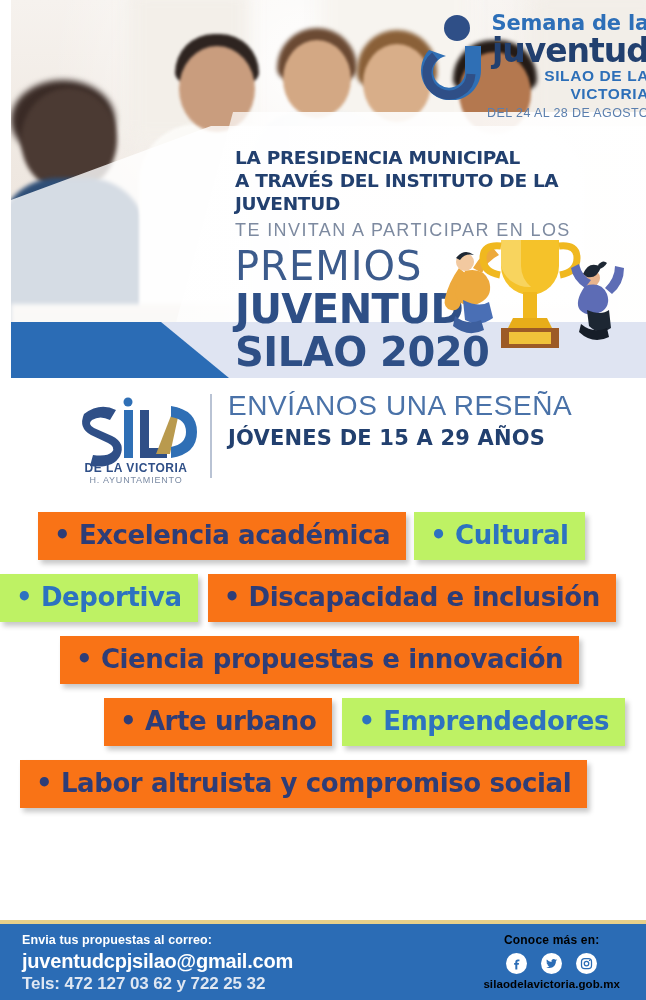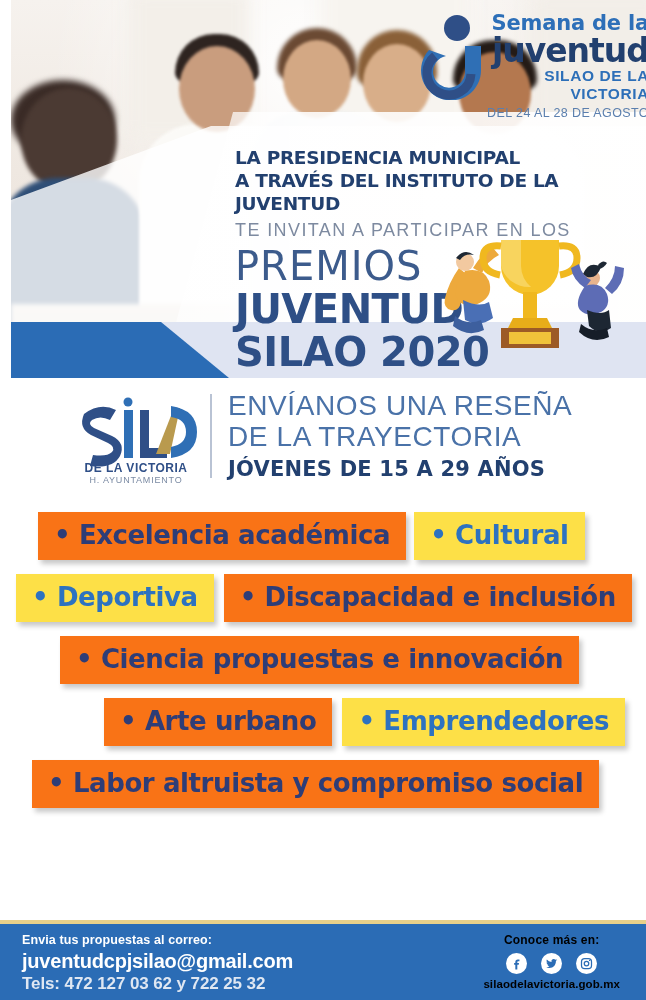--- a/index.html
+++ b/index.html
@@ -108,21 +108,21 @@
   .trow { display:flex; align-items:center; margin-bottom:14px; }
   .tag {
     display:inline-block; padding:8px 16px 10px 16px;
     font-family:"DejaVu Sans", sans-serif; font-weight:bold;
     font-size:26px; line-height:30px; letter-spacing:-.4px;
     box-shadow:3px 4px 5px rgba(0,0,0,.22);
     white-space:nowrap;
   }
   .tag .dot { font-size:26px; }
   .t-gray  { background:#f97316; color:#2e3d77; }
-  .t-light { background:#fde047; color:#2d72c0; }
+  .t-light { background:#bef264; color:#2d72c0; }
 
   
   .goldline { position:absolute; left:0; top:920px; width:646px; height:4px; background:#e8d08a; }
   .footer { position:absolute; left:0; top:924px; width:646px; height:76px; background:#2b6cb5; }
   .f-left { position:absolute; left:22px; top:8px; color:#fff; }
   .f-l1 { font-size:12.5px; font-weight:bold; letter-spacing:.1px; line-height:17px; }
   .f-l2 { font-size:20px; font-weight:bold; letter-spacing:-.2px; line-height:24px; }
   .f-l3 { font-size:17px; font-weight:bold; letter-spacing:-.1px; line-height:22px; color:#dfe7f2; }
   .f-right { position:absolute; right:26px; top:8px; text-align:center; color:#000000; }
   .f-r1 { font-size:12px; font-weight:bold; letter-spacing:.2px; line-height:16px; }
@@ -242,38 +242,37 @@
       <path d="M68 18 h9 v38 h18 v10 h-27 Z" fill="#2f4f87"></path>
       <path d="M84 62 l18 -46 l6 0 l-10 46 Z" fill="#b99a4e"></path>
       <path d="M99 14 q26 4 26 26 q0 22 -26 26 l0 -11 q15 -3 15 -15 q0 -13 -15 -15 Z" fill="#2f6fb5"></path>
       <text x="64" y="80" font-family="Liberation Sans, sans-serif" font-size="12" font-weight="bold" fill="#2f4f87" text-anchor="middle" letter-spacing="0.5">DE LA VICTORIA</text>
       <text x="64" y="91" font-family="Liberation Sans, sans-serif" font-size="9" fill="#7a8aa3" text-anchor="middle" letter-spacing="0.8">H. AYUNTAMIENTO</text>
     </svg>
   </div>
   <div class="vline"></div>
   <div class="band-tx">
     <div class="band-1">ENVÍANOS UNA RESEÑA</div>
-    <div class="band-2">DE LA TRAYECTORIA</div>
     <div class="band-3">JÓVENES DE 15 A 29 AÑOS</div>
   </div>
 </div>
 
 <div class="tags">
   <div class="trow" style="padding-left:38px;">
     <div class="tag t-gray">
       <span class="dot">•</span>
       <span>Excelencia académica</span>
     </div>
     <div class="tag t-light" style="margin-left:8px;">
       <span class="dot">•</span>
       <span>Cultural</span>
     </div>
   </div>
 
-  <div class="trow" style="padding-left:16px;align-items:flex-end;">
+  <div class="trow" style="padding-left:0;align-items:flex-end;">
     <div class="tag t-light">
       <span class="dot">•</span>
       <span>Deportiva</span>
     </div>
     <div class="tag t-gray" style="margin-left:10px;">
       <span class="dot">•</span>
       <span>Discapacidad e inclusión</span>
     </div>
   </div>
 
@@ -288,21 +287,21 @@
     <div class="tag t-gray">
       <span class="dot">•</span>
       <span>Arte urbano</span>
     </div>
     <div class="tag t-light" style="margin-left:10px;">
       <span class="dot">•</span>
       <span>Emprendedores</span>
     </div>
   </div>
 
-  <div class="trow" style="padding-left:32px;">
+  <div class="trow" style="padding-left:20px;">
     <div class="tag t-gray">
       <span class="dot">•</span>
       <span>Labor altruista y compromiso social</span>
     </div>
   </div>
 </div>
 
 <div class="goldline"></div>
 <div class="footer">
   <div class="f-left">

